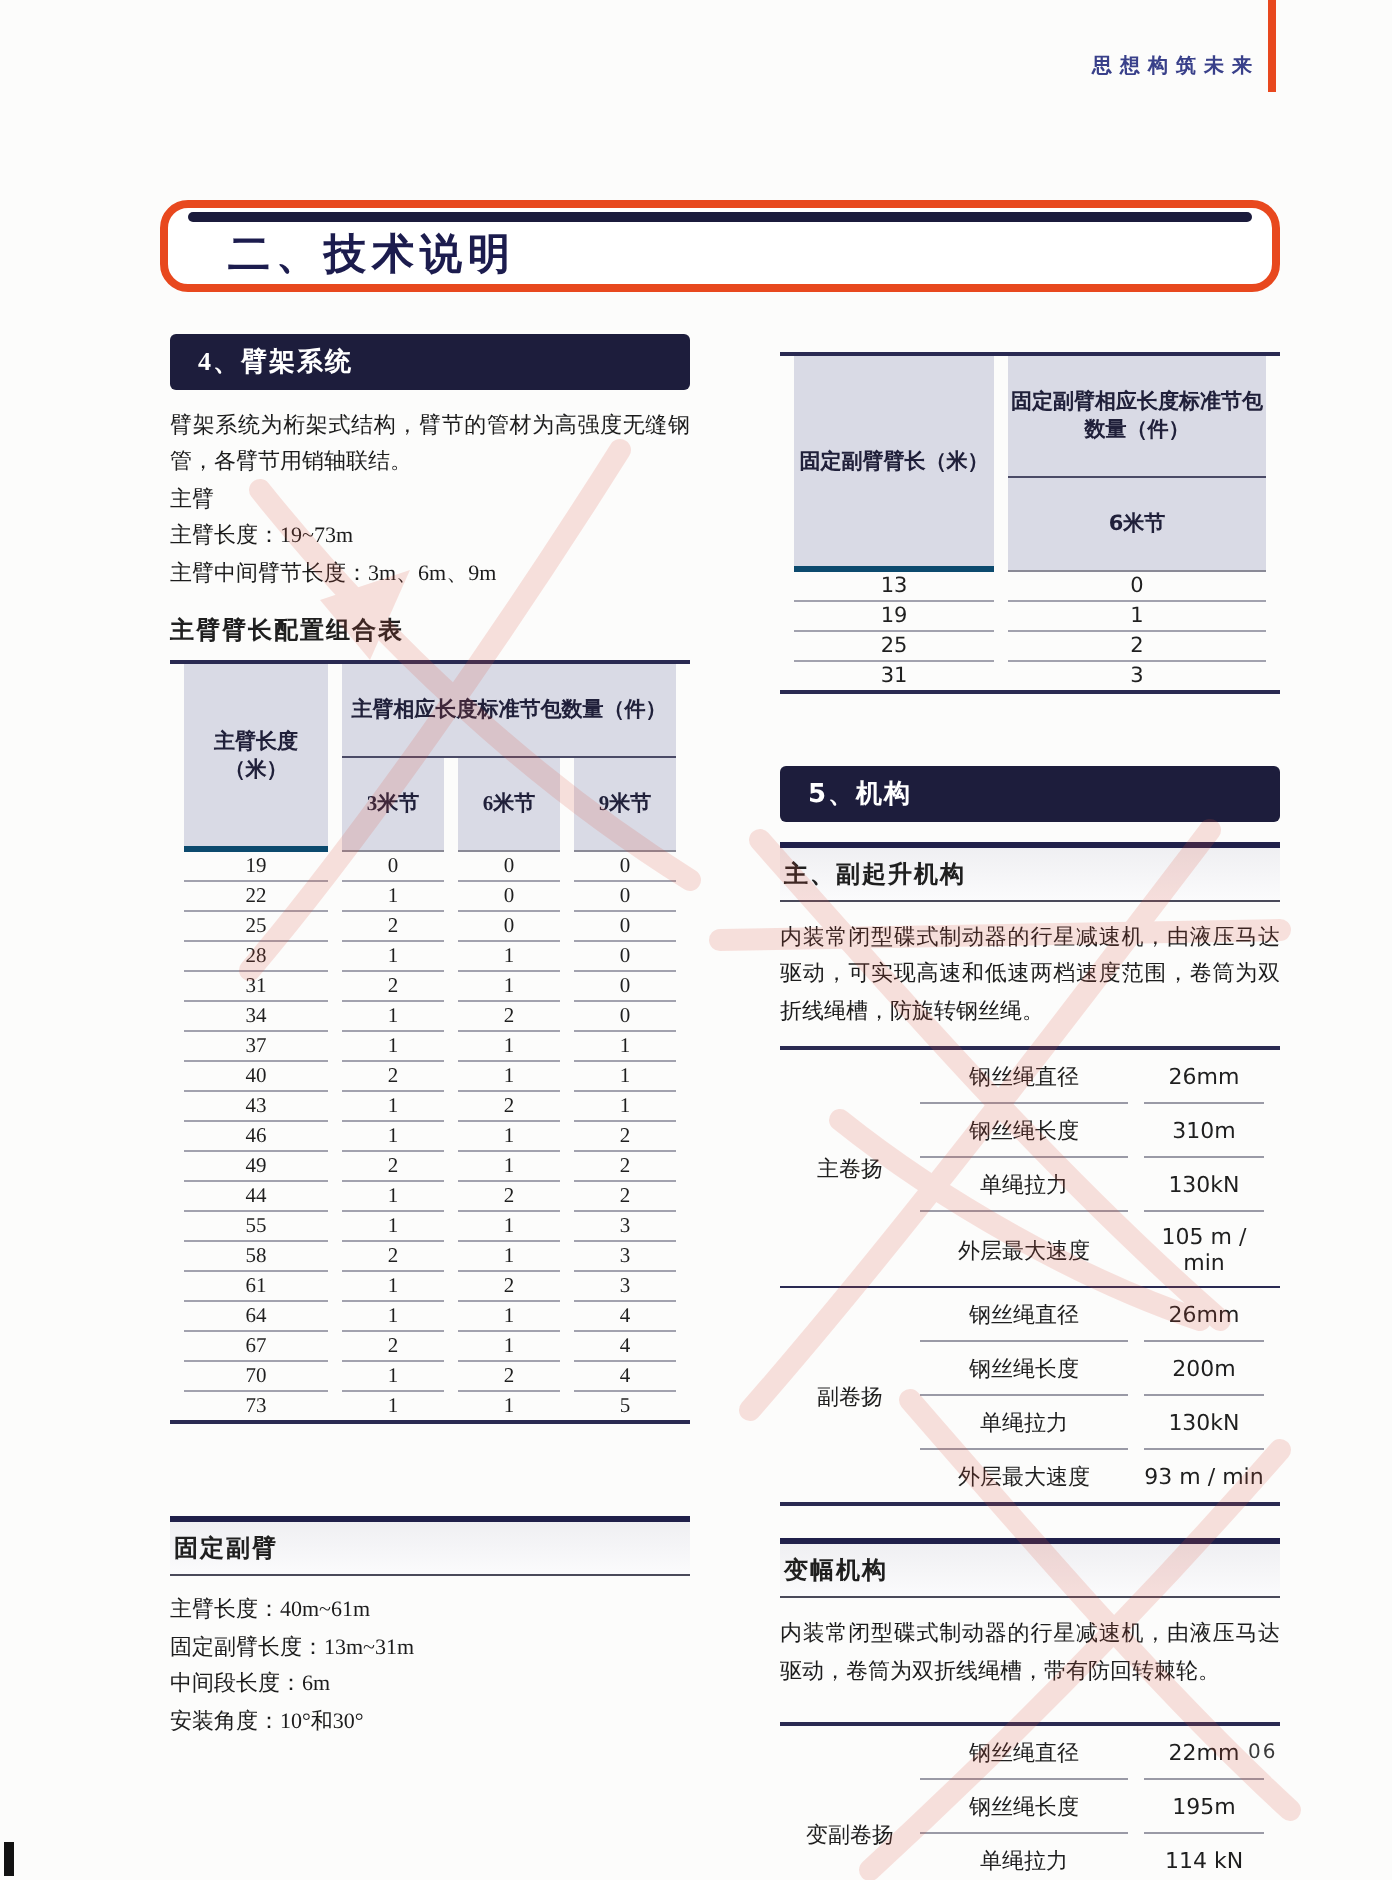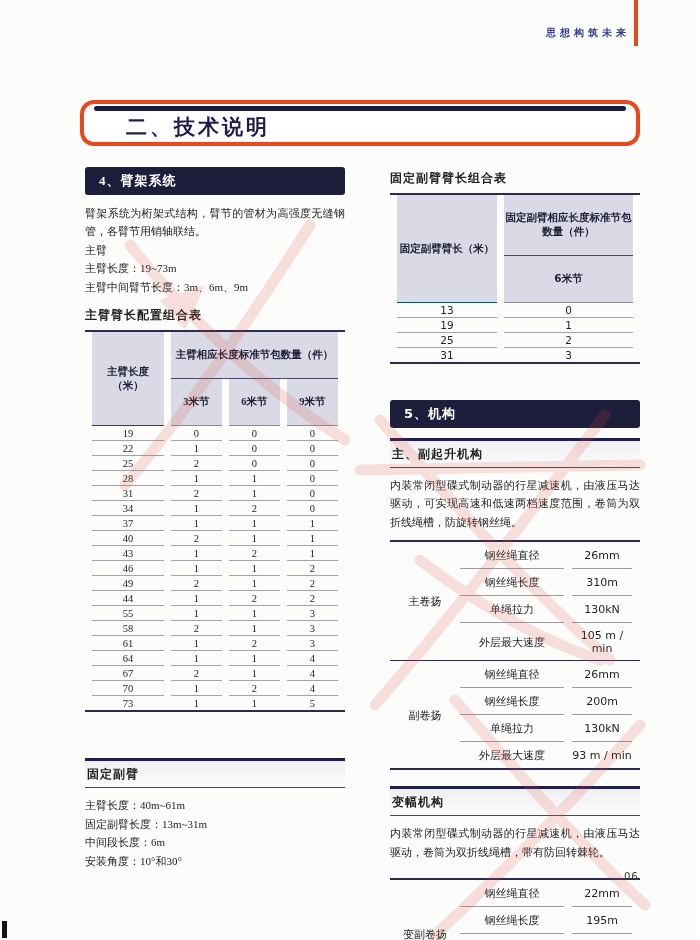--- a/index.html
+++ b/index.html
@@ -24,21 +24,21 @@
   
   .banner{
     position:absolute;left:80px;top:100px;width:552px;height:38px;
     border:4px solid #e8481e;border-radius:14px;background:#ffffff;
   }
   .banner-topline{
     position:absolute;top:2px;left:10px;right:10px;height:5px;
     background:#1b1b3c;border-radius:3px;
   }
   .banner-title{
-    position:absolute;left:42px;top:9px;
+    position:absolute;left:30px;top:9px;
     font-size:21px;font-weight:bold;color:#1c1c4e;letter-spacing:3px;
   }
   
   .col-left{position:absolute;left:85px;top:167px;width:260px;font-family:Liberation Serif, serif;}
   .col-right{position:absolute;left:390px;top:170px;width:250px;}
   
   .secbar{
     background:#1d1d3c;color:#ffffff;font-weight:bold;font-size:13px;
     padding:5px 0 5px 14px;border-radius:3px;letter-spacing:1px;
   }
@@ -51,21 +51,21 @@
     margin-top:10px;
     border-top:3px solid #20204a;border-bottom:1px solid #4a4a5a;
     background:linear-gradient(#efeff2,#fbfbfc);
     font-size:12px;font-weight:bold;padding:5px 2px 4px;letter-spacing:1px;
   }
   
   .dwrap{border-top:2px solid #2a2a52;border-bottom:2px solid #2a2a52;margin-top:6px;}
   .dtable{width:100%;border-collapse:separate;border-spacing:7px 0;font-size:10.5px;text-align:center;}
   .dtable th{background:#d9dae5;font-weight:bold;padding:16px 0;color:#20203a;}
   .dtable th.grp{border-bottom:1.5px solid #4a4a66;}
-  .dtable th.c0{width:72px;vertical-align:middle;border-bottom:1px solid #0c4a6e;}
+  .dtable th.c0{width:72px;vertical-align:middle;border-bottom:3px solid #0c4a6e;}
   .jib .dtable th.c0{width:100px;}
   .dtable thead tr.subs th{border-bottom:1px solid #8a8a96;}
   .dtable tbody td{border-bottom:1px solid #a2a2ae;height:14px;padding:0;}
   .dtable tbody tr:last-child td{border-bottom:none;}
   
   .wwrap{border-top:2px solid #2a2a52;border-bottom:2px solid #2a2a52;}
   .wsep{border-top:1.5px solid #2a2a52;height:0;}
   .wtable{width:100%;border-collapse:separate;border-spacing:8px 0;font-size:11px;}
   .wtable td{padding:6px 0 5px;vertical-align:middle;text-align:center;}
   .wtable td.glabel{width:54px;font-size:11px;}
@@ -236,21 +236,20 @@
     <div class="subhead mt46">固定副臂</div>
     <div class="mt8">
       <div class="pline">主臂长度：40m~61m</div>
       <div class="pline">固定副臂长度：13m~31m</div>
       <div class="pline">中间段长度：6m</div>
       <div class="pline">安装角度：10°和30°</div>
     </div>
   </div>
 
   <div class="col-right">
-    <div class="caption" style="margin-top:0">固定副臂臂长组合表</div>
     <div class="dwrap jib">
       <table class="dtable">
         <thead>
           <tr>
             <th class="c0" rowspan="2">固定副臂臂长（米）</th>
             <th class="grp">固定副臂相应长度标准节包数量（件）</th>
           </tr>
           <tr class="subs">
             <th>6米节</th>
           </tr>

